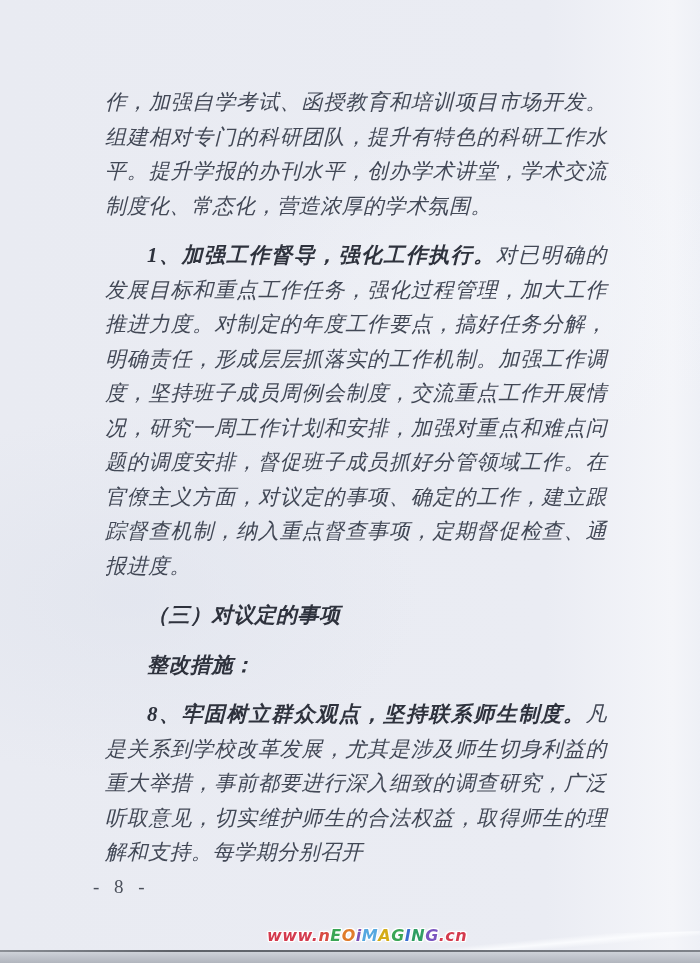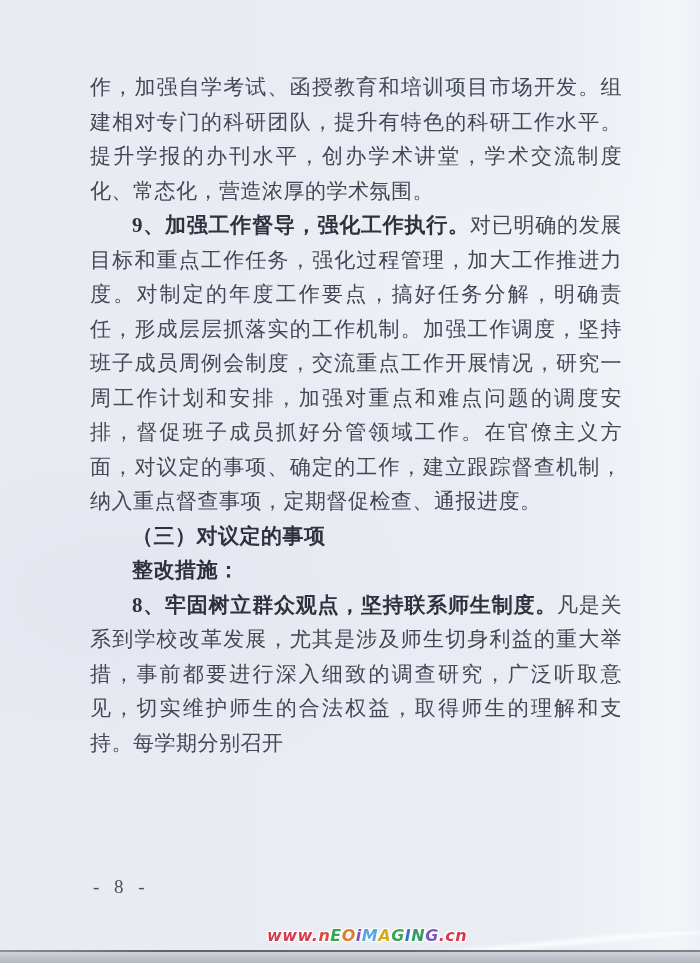--- a/index.html
+++ b/index.html
@@ -29,21 +29,22 @@
     top: 70px;
     width: 532px;
     font-size: 21px;
     line-height: 34.5px;
     color: #424856;
     text-align: justify;
     text-justify: inter-ideograph;
     letter-spacing: 0.5px;
   }
   .text-block p {
-    margin: 0;
+    margin: 15px;
+    font-style: italic;
   }
   .indent {
     text-indent: 2em;
   }
   .heading, .bold-lead {
     font-weight: 700;
     color: #2e323d;
   }
   .page-number {
     position: absolute;
@@ -101,21 +102,21 @@
   }
 </style>
 </head>
 <body>
 
 <div class="paper"></div>
 
 <div class="text-block">
   <p class="body">作，加强自学考试、函授教育和培训项目市场开发。组建相对专门的科研团队，提升有特色的科研工作水平。提升学报的办刊水平，创办学术讲堂，学术交流制度化、常态化，营造浓厚的学术氛围。</p>
 
-  <p class="body indent"><span class="bold-lead">9、加强工作督导，强化工作执行。</span><span>对已明确的发展目标和重点工作任务，强化过程管理，加大工作推进力度。对制定的年度工作要点，搞好任务分解，明确责任，形成层层抓落实的工作机制。加强工作调度，坚持班子成员周例会制度，交流重点工作开展情况，研究一周工作计划和安排，加强对重点和难点问题的调度安排，督促班子成员抓好分管领域工作。在官僚主义方面，对议定的事项、确定的工作，建立跟踪督查机制，纳入重点督查事项，定期督促检查、通报进度。</span></p>
+  <p class="body indent"><span class="bold-lead">1、加强工作督导，强化工作执行。</span><span>对已明确的发展目标和重点工作任务，强化过程管理，加大工作推进力度。对制定的年度工作要点，搞好任务分解，明确责任，形成层层抓落实的工作机制。加强工作调度，坚持班子成员周例会制度，交流重点工作开展情况，研究一周工作计划和安排，加强对重点和难点问题的调度安排，督促班子成员抓好分管领域工作。在官僚主义方面，对议定的事项、确定的工作，建立跟踪督查机制，纳入重点督查事项，定期督促检查、通报进度。</span></p>
 
   <p class="heading indent">（三）对议定的事项</p>
 
   <p class="heading indent">整改措施：</p>
 
 
 
   <p class="body indent"><span class="bold-lead">8、牢固树立群众观点，坚持联系师生制度。</span><span>凡是关系到学校改革发展，尤其是涉及师生切身利益的重大举措，事前都要进行深入细致的调查研究，广泛听取意见，切实维护师生的合法权益，取得师生的理解和支持。每学期分别召开</span></p>
 </div>
 

